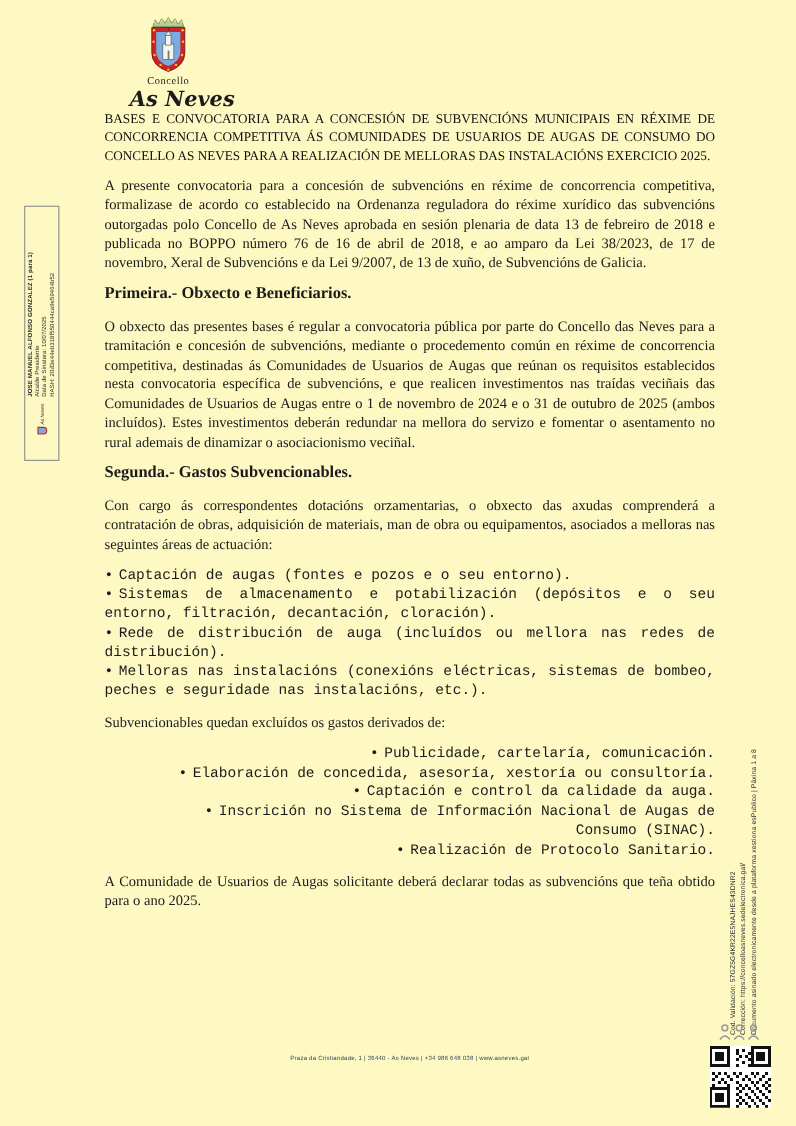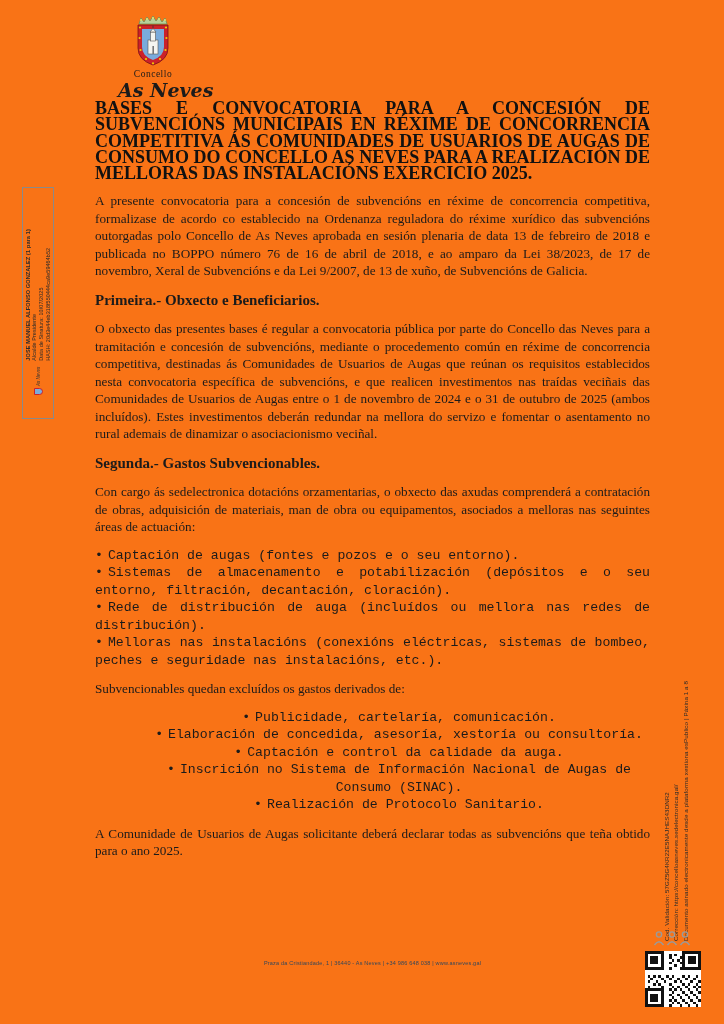--- a/index.html
+++ b/index.html
@@ -1,20 +1,20 @@
 <!DOCTYPE html>
 <html><head>
 <meta charset="utf-8">
 <style>
   * { margin:0; padding:0; box-sizing:border-box; }
   html,body { background:#e8e8e8; }
   .page{
     position:relative;
     width:724px; height:1024px;
-    background:#f97316;
+    background:#fef9c3;
     overflow:hidden;
     font-family:"Liberation Serif", serif;
     color:#1b1b1b;
   }
 
   
   .logo-block{
     position:absolute; left:118px; top:14px; width:70px;
     text-align:center;
   }
@@ -28,32 +28,32 @@
     font-family:"DejaVu Serif", serif;
     white-space:nowrap; margin-top:0px; letter-spacing:0px;
   }
 
   
   .content{
     position:absolute; left:95px; top:100px; width:555px;
     font-size:13.2px; line-height:17.5px; text-align:justify;
   }
   .doc-title{
-    font-size:18px; font-weight:bold; line-height:16.3px;
+    font-size:12px; font-weight:normal; line-height:16.3px;
     text-align:justify; color:#111;
   }
   .content p{ margin-top:11px; }
   .content h2{
     font-size:15px; font-weight:bold; margin-top:12px; text-align:left;
   }
   .bullet-list{ margin-top:11px; }
   .bullet-row{ text-align:justify;font-family:Liberation Mono, monospace; }
   .bullet-row .dot{ padding-right:5px; }
   .bullet-list.indented{ margin-left:53px; }
-  .bullet-list.indented .bullet-row{ text-align:center; }
+  .bullet-list.indented .bullet-row{ text-align:right; }
 
   
   .left-box-border{
     position:absolute; left:22px; top:187px; width:32px; height:232px;
     border:1px solid #8a8a8a;
   }
   .left-rot{
     position:absolute; left:24px; top:417px;
     width:228px; height:28px;
     transform:rotate(-90deg); transform-origin:0 0;
@@ -141,21 +141,21 @@
 
   <div class="content">
     <div class="doc-title">BASES E CONVOCATORIA PARA A CONCESIÓN DE SUBVENCIÓNS MUNICIPAIS EN RÉXIME DE CONCORRENCIA COMPETITIVA ÁS COMUNIDADES DE USUARIOS DE AUGAS DE CONSUMO DO CONCELLO AS NEVES PARA A REALIZACIÓN DE MELLORAS DAS INSTALACIÓNS EXERCICIO 2025.</div>
 
     <p>A presente convocatoria para a concesión de subvencións en réxime de concorrencia competitiva, formalizase de acordo co establecido na Ordenanza reguladora do réxime xurídico das subvencións outorgadas polo Concello de As Neves aprobada en sesión plenaria de data 13 de febreiro de 2018 e publicada no BOPPO número 76 de 16 de abril de 2018, e ao amparo da Lei 38/2023, de 17 de novembro, Xeral de Subvencións e da Lei 9/2007, de 13 de xuño, de Subvencións de Galicia.</p>
 
     <h2>Primeira.- Obxecto e Beneficiarios.</h2>
     <p>O obxecto das presentes bases é regular  a convocatoria pública por parte do Concello das Neves para a tramitación e concesión de subvencións, mediante o procedemento común en réxime de concorrencia competitiva, destinadas ás Comunidades de Usuarios de Augas que reúnan os requisitos establecidos nesta convocatoria específica de subvencións, e que realicen investimentos nas traídas veciñais das Comunidades de Usuarios de Augas entre o 1 de novembro de 2024 e o 31 de outubro de 2025 (ambos incluídos). Estes investimentos deberán redundar na mellora do servizo e fomentar o asentamento no rural ademais de dinamizar o asociacionismo veciñal.</p>
 
     <h2>Segunda.- Gastos Subvencionables.</h2>
-    <p>Con cargo ás sedelectronica dotacións orzamentarias, o obxecto das axudas comprenderá a contratación de obras, adquisición de materiais, man de obra ou equipamentos, asociados a melloras nas seguintes áreas de actuación:</p>
+    <p>Con cargo ás correspondentes dotacións orzamentarias, o obxecto das axudas comprenderá a contratación de obras, adquisición de materiais, man de obra ou equipamentos, asociados a melloras nas seguintes áreas de actuación:</p>
 
     <div class="bullet-list">
       <div class="bullet-row"><span class="dot">•</span><span>Captación de augas (fontes e pozos e o seu entorno).</span></div>
       <div class="bullet-row"><span class="dot">•</span><span>Sistemas de almacenamento e potabilización (depósitos e o seu entorno, filtración, decantación, cloración).</span></div>
       <div class="bullet-row"><span class="dot">•</span><span>Rede de distribución de auga (incluídos ou mellora nas redes de distribución).</span></div>
       <div class="bullet-row"><span class="dot">•</span><span>Melloras nas instalacións (conexións eléctricas, sistemas de bombeo, peches e seguridade nas instalacións, etc.).</span></div>
     </div>
 
     <p>Subvencionables quedan excluídos os gastos derivados de:</p>
 

